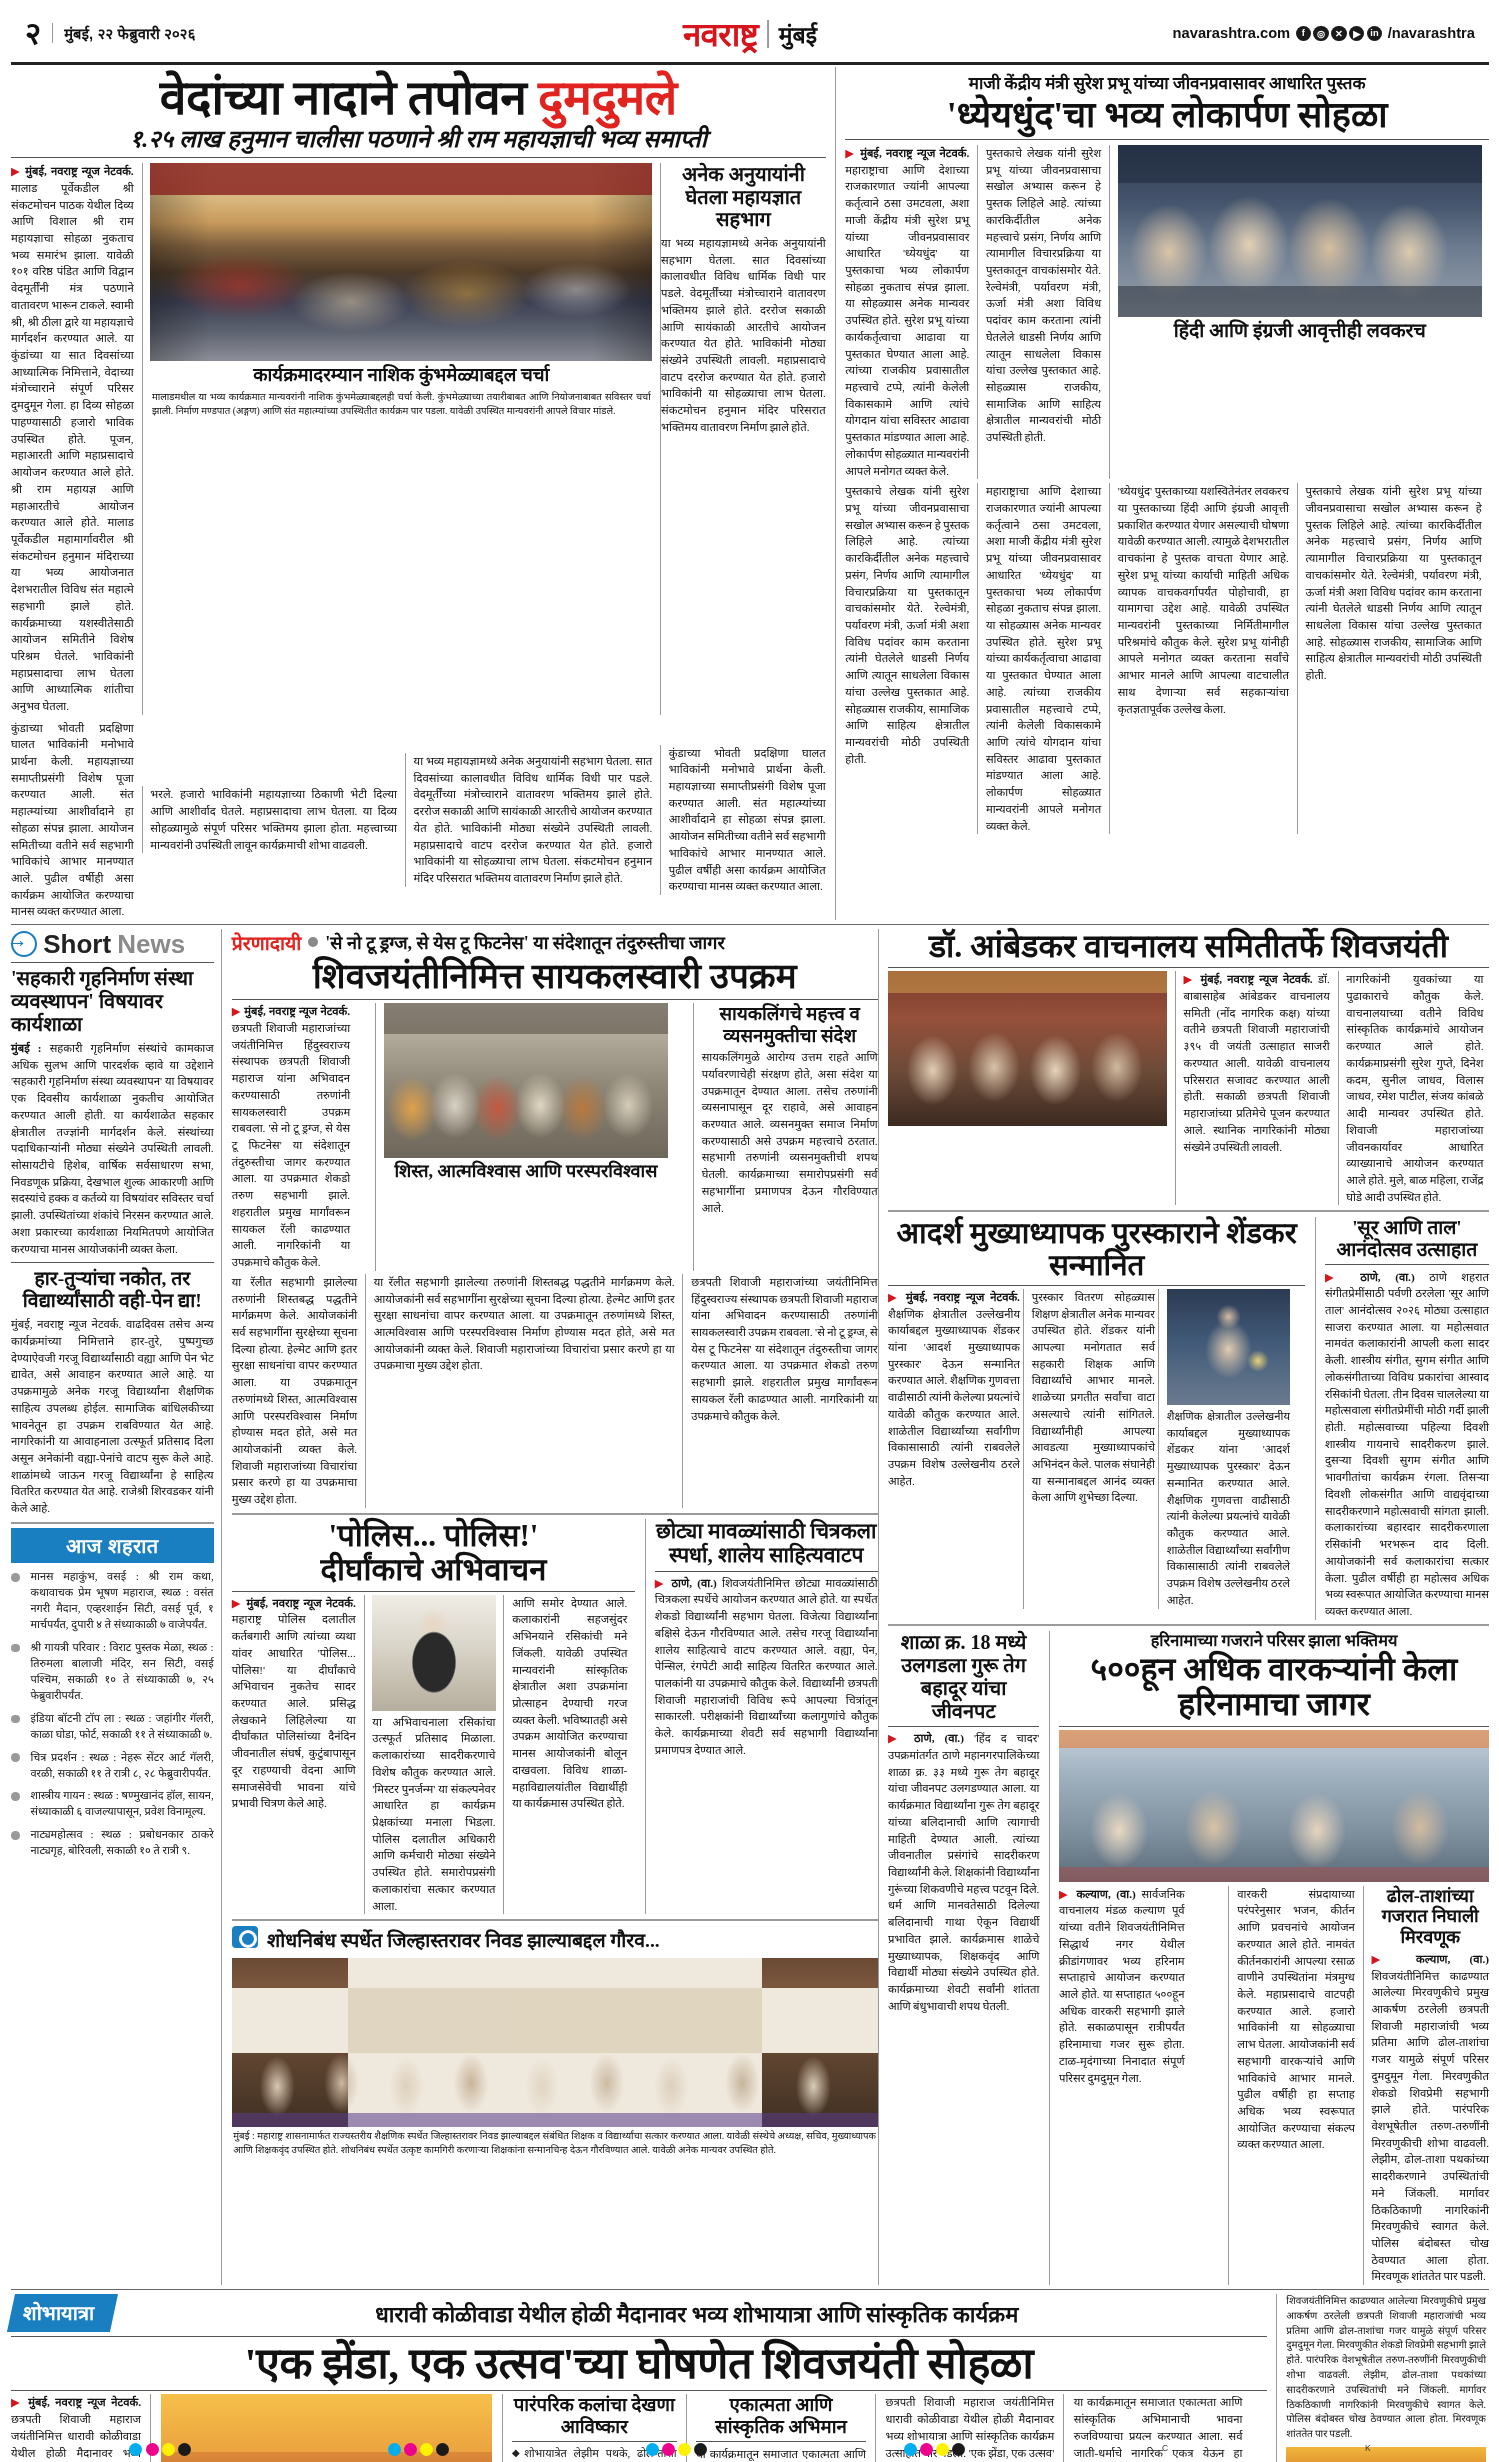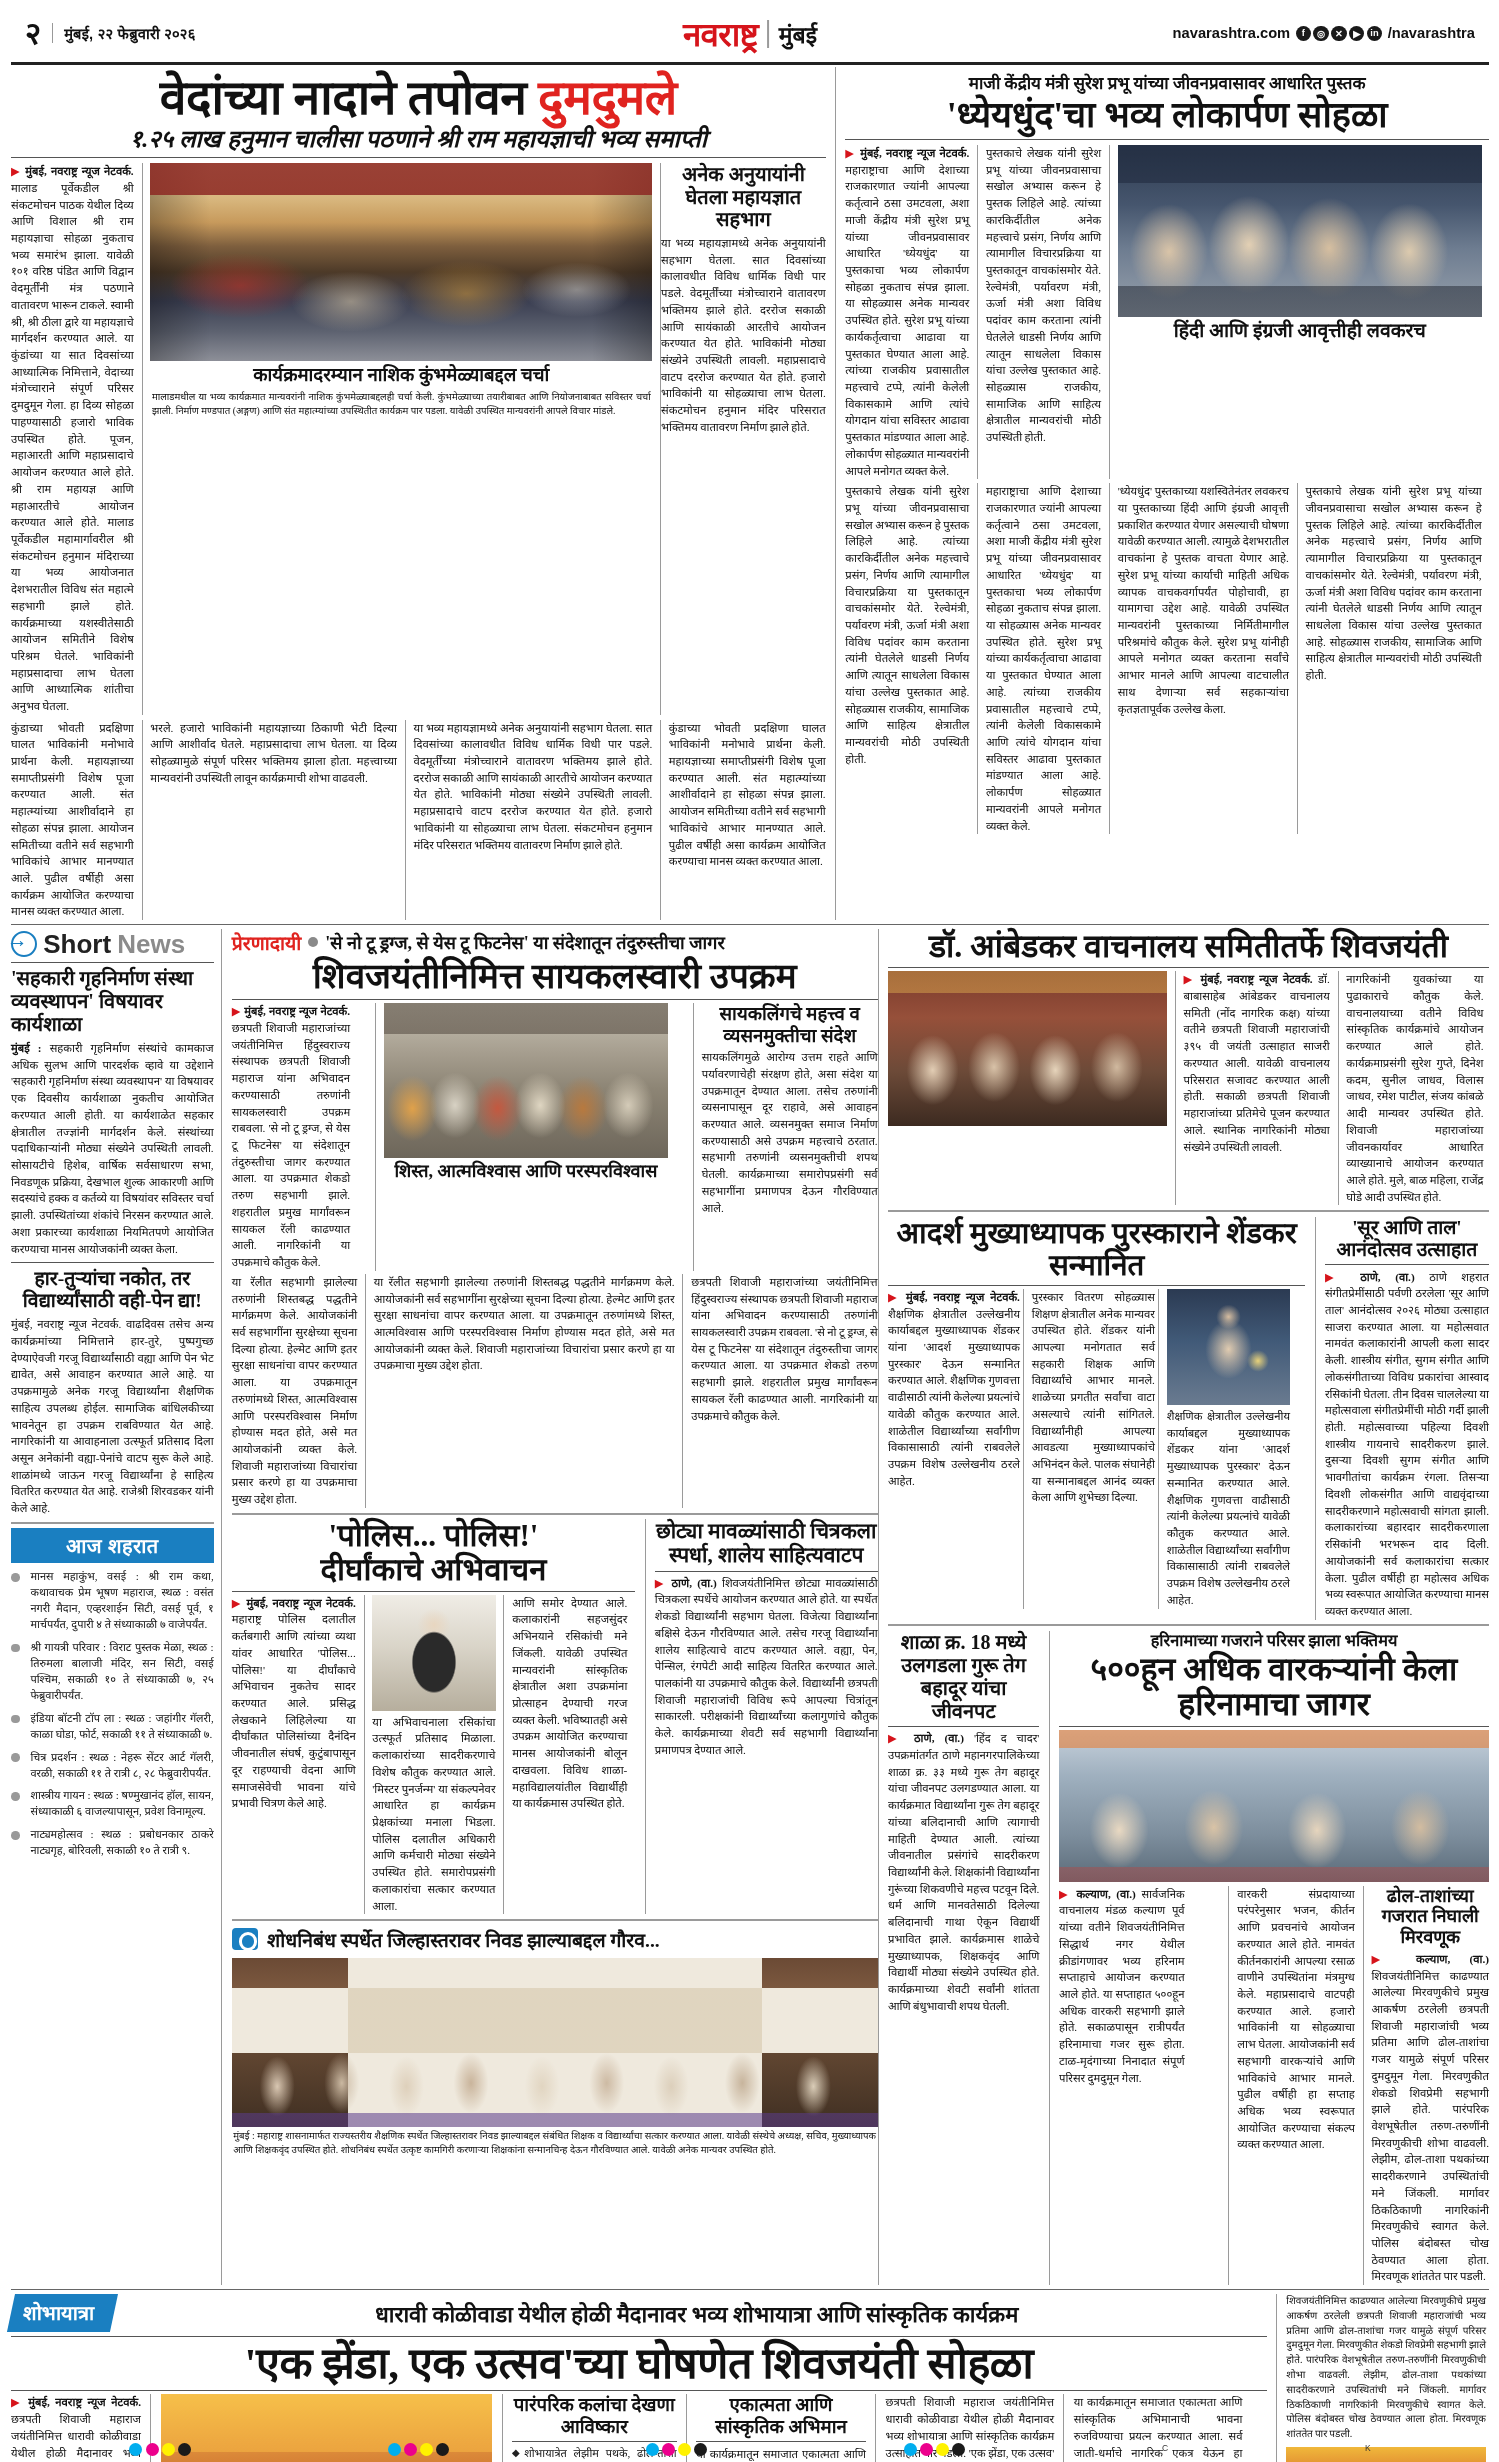--- a/index.html
+++ b/index.html
@@ -253,21 +253,21 @@
           </div>
           <div class="subhead-c">कार्यक्रमादरम्यान नाशिक कुंभमेळ्याबद्दल चर्चा</div>
           <div class="caption">मालाडमधील या भव्य कार्यक्रमात मान्यवरांनी नाशिक कुंभमेळ्याबद्दलही चर्चा केली. कुंभमेळ्याच्या तयारीबाबत आणि नियोजनाबाबत सविस्तर चर्चा झाली. निर्माण मण्डपात (अङ्गण) आणि संत महात्म्यांच्या उपस्थितीत कार्यक्रम पार पडला. यावेळी उपस्थित मान्यवरांनी आपले विचार मांडले.</div>
         </div>
         <div class="col vrule" style="width:166px; padding-left:0;">
           <div class="hl-sm" style="font-size:20px; text-align:center; margin-bottom:4.7px;">अनेक अनुयायांनी घेतला महायज्ञात सहभाग</div>
           <div class="body-txt">या भव्य महायज्ञामध्ये अनेक अनुयायांनी सहभाग घेतला. सात दिवसांच्या कालावधीत विविध धार्मिक विधी पार पडले. वेदमूर्तींच्या मंत्रोच्चाराने वातावरण भक्तिमय झाले होते. दररोज सकाळी आणि सायंकाळी आरतीचे आयोजन करण्यात येत होते. भाविकांनी मोठ्या संख्येने उपस्थिती लावली. महाप्रसादाचे वाटप दररोज करण्यात येत होते. हजारो भाविकांनी या सोहळ्याचा लाभ घेतला. संकटमोचन हनुमान मंदिर परिसरात भक्तिमय वातावरण निर्माण झाले होते.</div>
         </div>
       </div>
 
-      <div class="cols" style="gap:7.8px; margin-top:4.7px;">
+      <div class="cols" style="gap:7.8px; margin-top:4.7px;align-items:center;">
         <div class="col" style="width:123px;">
           <div class="body-txt">कुंडाच्या भोवती प्रदक्षिणा घालत भाविकांनी मनोभावे प्रार्थना केली. महायज्ञाच्या समाप्तीप्रसंगी विशेष पूजा करण्यात आली. संत महात्म्यांच्या आशीर्वादाने हा सोहळा संपन्न झाला. आयोजन समितीच्या वतीने सर्व सहभागी भाविकांचे आभार मानण्यात आले. पुढील वर्षीही असा कार्यक्रम आयोजित करण्याचा मानस व्यक्त करण्यात आला.</div>
         </div>
         <div class="col vrule" style="width:256px; padding-left:7.8px;">
           <div class="body-txt">भरले. हजारो भाविकांनी महायज्ञाच्या ठिकाणी भेटी दिल्या आणि आशीर्वाद घेतले. महाप्रसादाचा लाभ घेतला. या दिव्य सोहळ्यामुळे संपूर्ण परिसर भक्तिमय झाला होता. महत्त्वाच्या मान्यवरांनी उपस्थिती लावून कार्यक्रमाची शोभा वाढवली.</div>
         </div>
         <div class="col vrule" style="width:248px; padding-left:7.8px;">
           <div class="body-txt">या भव्य महायज्ञामध्ये अनेक अनुयायांनी सहभाग घेतला. सात दिवसांच्या कालावधीत विविध धार्मिक विधी पार पडले. वेदमूर्तींच्या मंत्रोच्चाराने वातावरण भक्तिमय झाले होते. दररोज सकाळी आणि सायंकाळी आरतीचे आयोजन करण्यात येत होते. भाविकांनी मोठ्या संख्येने उपस्थिती लावली. महाप्रसादाचे वाटप दररोज करण्यात येत होते. हजारो भाविकांनी या सोहळ्याचा लाभ घेतला. संकटमोचन हनुमान मंदिर परिसरात भक्तिमय वातावरण निर्माण झाले होते.</div>
         </div>
         <div class="col vrule" style="width:166px; padding-left:7.8px;">
@@ -464,21 +464,21 @@
             <span class="marker">▶</span>
             <span class="lead">ठाणे, (वा.)</span>
             <span>शिवजयंतीनिमित्त छोट्या मावळ्यांसाठी चित्रकला स्पर्धेचे आयोजन करण्यात आले होते. या स्पर्धेत शेकडो विद्यार्थ्यांनी सहभाग घेतला. विजेत्या विद्यार्थ्यांना बक्षिसे देऊन गौरविण्यात आले. तसेच गरजू विद्यार्थ्यांना शालेय साहित्याचे वाटप करण्यात आले. वह्या, पेन, पेन्सिल, रंगपेटी आदी साहित्य वितरित करण्यात आले. पालकांनी या उपक्रमाचे कौतुक केले. विद्यार्थ्यांनी छत्रपती शिवाजी महाराजांची विविध रूपे आपल्या चित्रांतून साकारली. परीक्षकांनी विद्यार्थ्यांच्या कलागुणांचे कौतुक केले. कार्यक्रमाच्या शेवटी सर्व सहभागी विद्यार्थ्यांना प्रमाणपत्र देण्यात आले.</span>
           </div>
         </div>
       </div>
 
       <div class="hr-grey"></div>
 
       <div>
-        <div style="display:flex; align-items:center; gap:9.3px;">
+        <div style="display:flex; gap:9.3px;">
           <span class="cam-ic"></span>
           <span style="font-size:19.4px; font-weight:800;">शोधनिबंध स्पर्धेत जिल्हास्तरावर निवड झाल्याबद्दल गौरव...</span>
         </div>
         <div class="photo" style="height:169px; margin-top:5.4px;">
           <div class="ph-inner" style="background: linear-gradient(180deg,#6b4a35 0%,#7d5a40 20%,#5e4430 60%,#3f2f22 100%);"></div>
           <div class="ph-inner" style="background:
             linear-gradient(180deg, transparent 0 18%, #efe9dd 18% 56%, transparent 56%),
             linear-gradient(90deg, transparent 0 18%, #efe9dd 18% 82%, transparent 82%);
             background-blend-mode: multiply;"></div>
           <div class="ph-inner" style="background:

